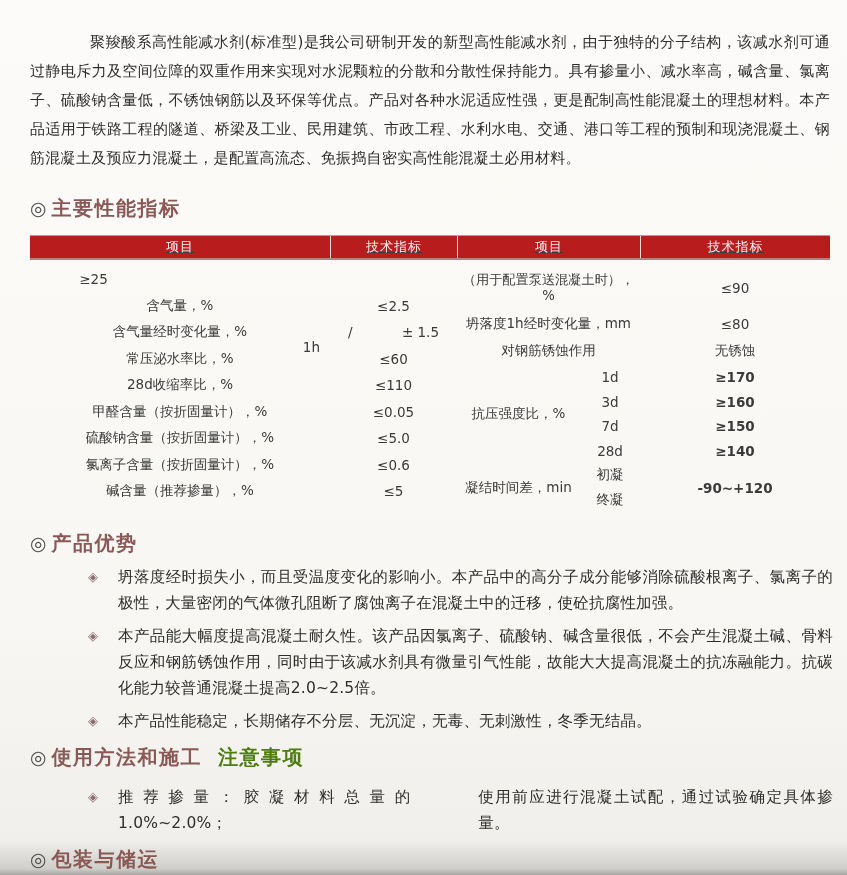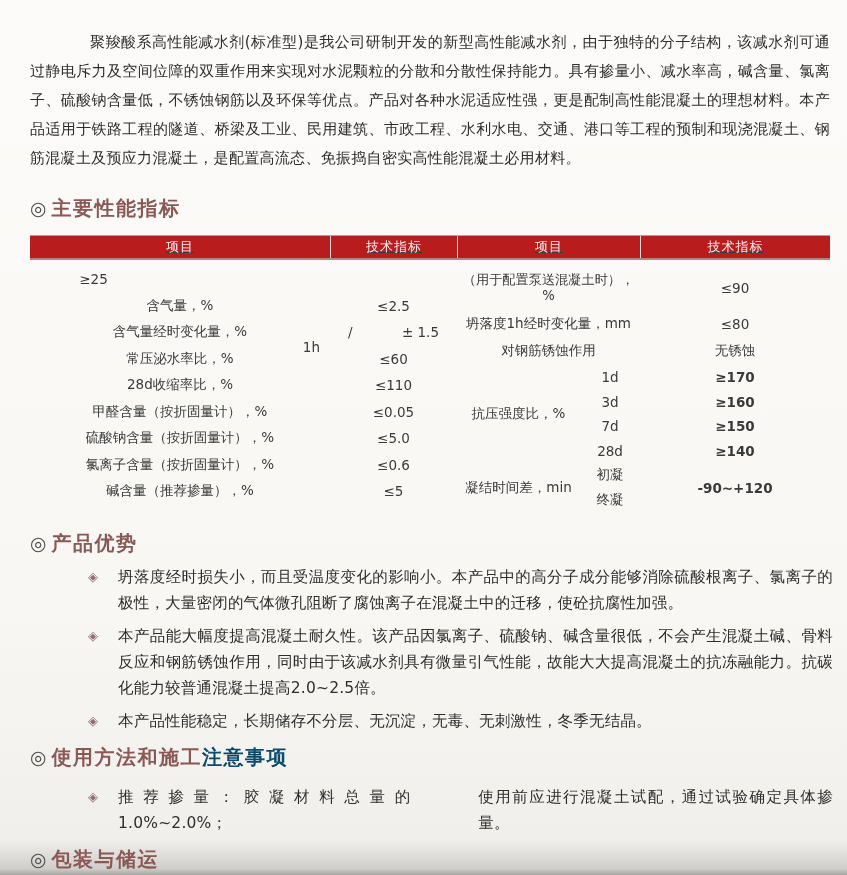--- a/index.html
+++ b/index.html
@@ -24,21 +24,21 @@
     letter-spacing:0.3px;
   }
 
   
   .sec-head{
     display:flex; align-items:center; gap:5px;
     margin:0 0 0 0;
   }
   .sec-marker{ font-size:19px; color:#4f4f4f; line-height:26px; }
   .sec-title{ font-size:20px; font-weight:bold; color:#8a5956; letter-spacing:1.5px; line-height:26px; }
-  .sec-title .faded{ color:#0c4a6e; }
+  .sec-title .faded{ color:#4d7c0f;margin-left:16px; }
 
   
   .perf-table{ width:800px; margin-top:14px; font-size:13.5px; color:#3a3a3a; }
   .pt-header{
     display:grid;
     grid-template-columns:300px 127px 183px 190px;
     height:25px;
     background:#b91c1c;
     border-top:1px solid #cf8c9a;
     border-bottom:2px solid #bb7d88;

